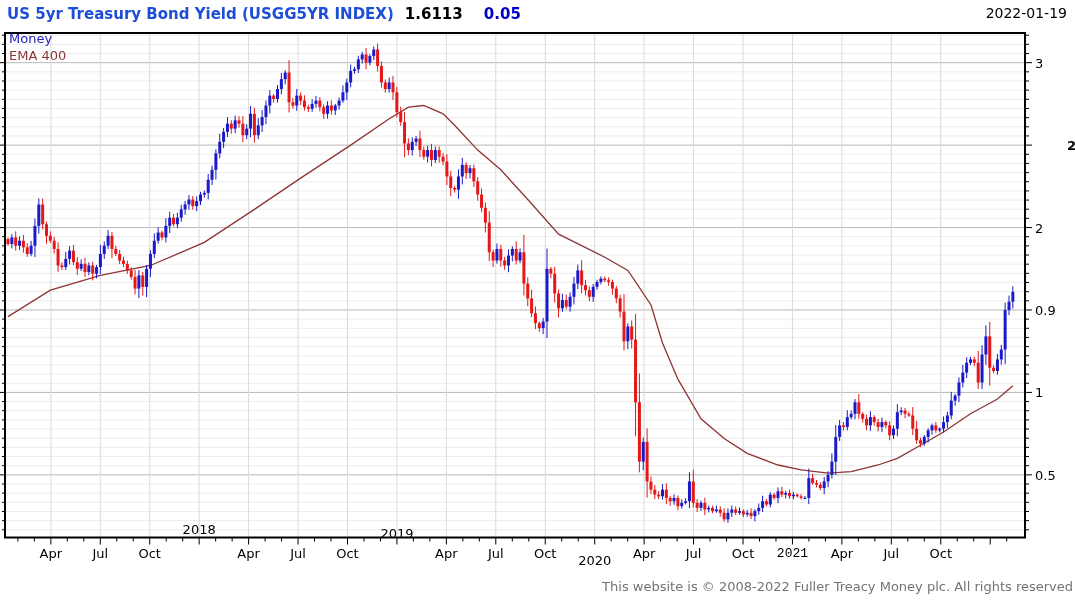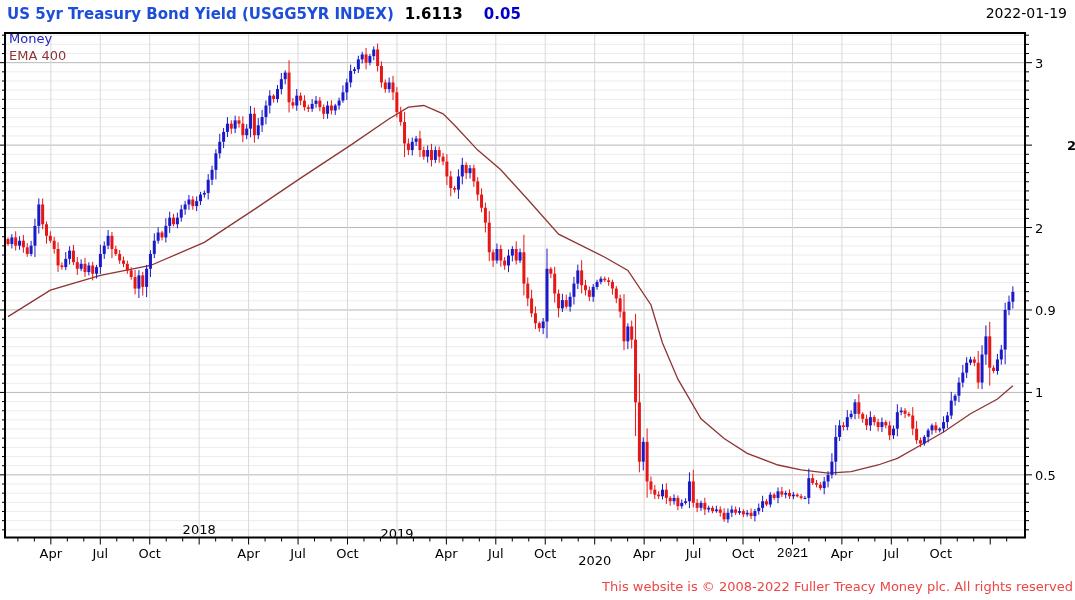--- a/index.html
+++ b/index.html
@@ -826,14 +826,14 @@
       <div class="axis-label x-label" style="left: 594.688px; top: 546px; margin-top: 7px;">2020</div>
       <div class="axis-label x-label" style="left: 644.128px; top: 546px;">Apr</div>
       <div class="axis-label x-label" style="left: 693.568px; top: 546px;">Jul</div>
       <div class="axis-label x-label" style="left: 743.008px; top: 546px;">Oct</div>
       <div class="axis-label x-label" style="left: 792.448px; top: 546px; font-family: Liberation Mono, monospace;">2021</div>
       <div class="axis-label x-label" style="left: 841.888px; top: 546px;">Apr</div>
       <div class="axis-label x-label" style="left: 891.328px; top: 546px;">Jul</div>
       <div class="axis-label x-label" style="left: 940.768px; top: 546px;">Oct</div>
     </div>
 
-  <div class="footer-right" id="copyright" style="color: #ef4444; margin-left: 34px;">This website is © 2008-2022 Fuller Treacy Money plc. All rights reserved</div>
+  <div class="footer-right" id="copyright" style="color: #737373; margin-left: 34px;">This website is © 2008-2022 Fuller Treacy Money plc. All rights reserved</div>
 </div>
 
 </body></html>

